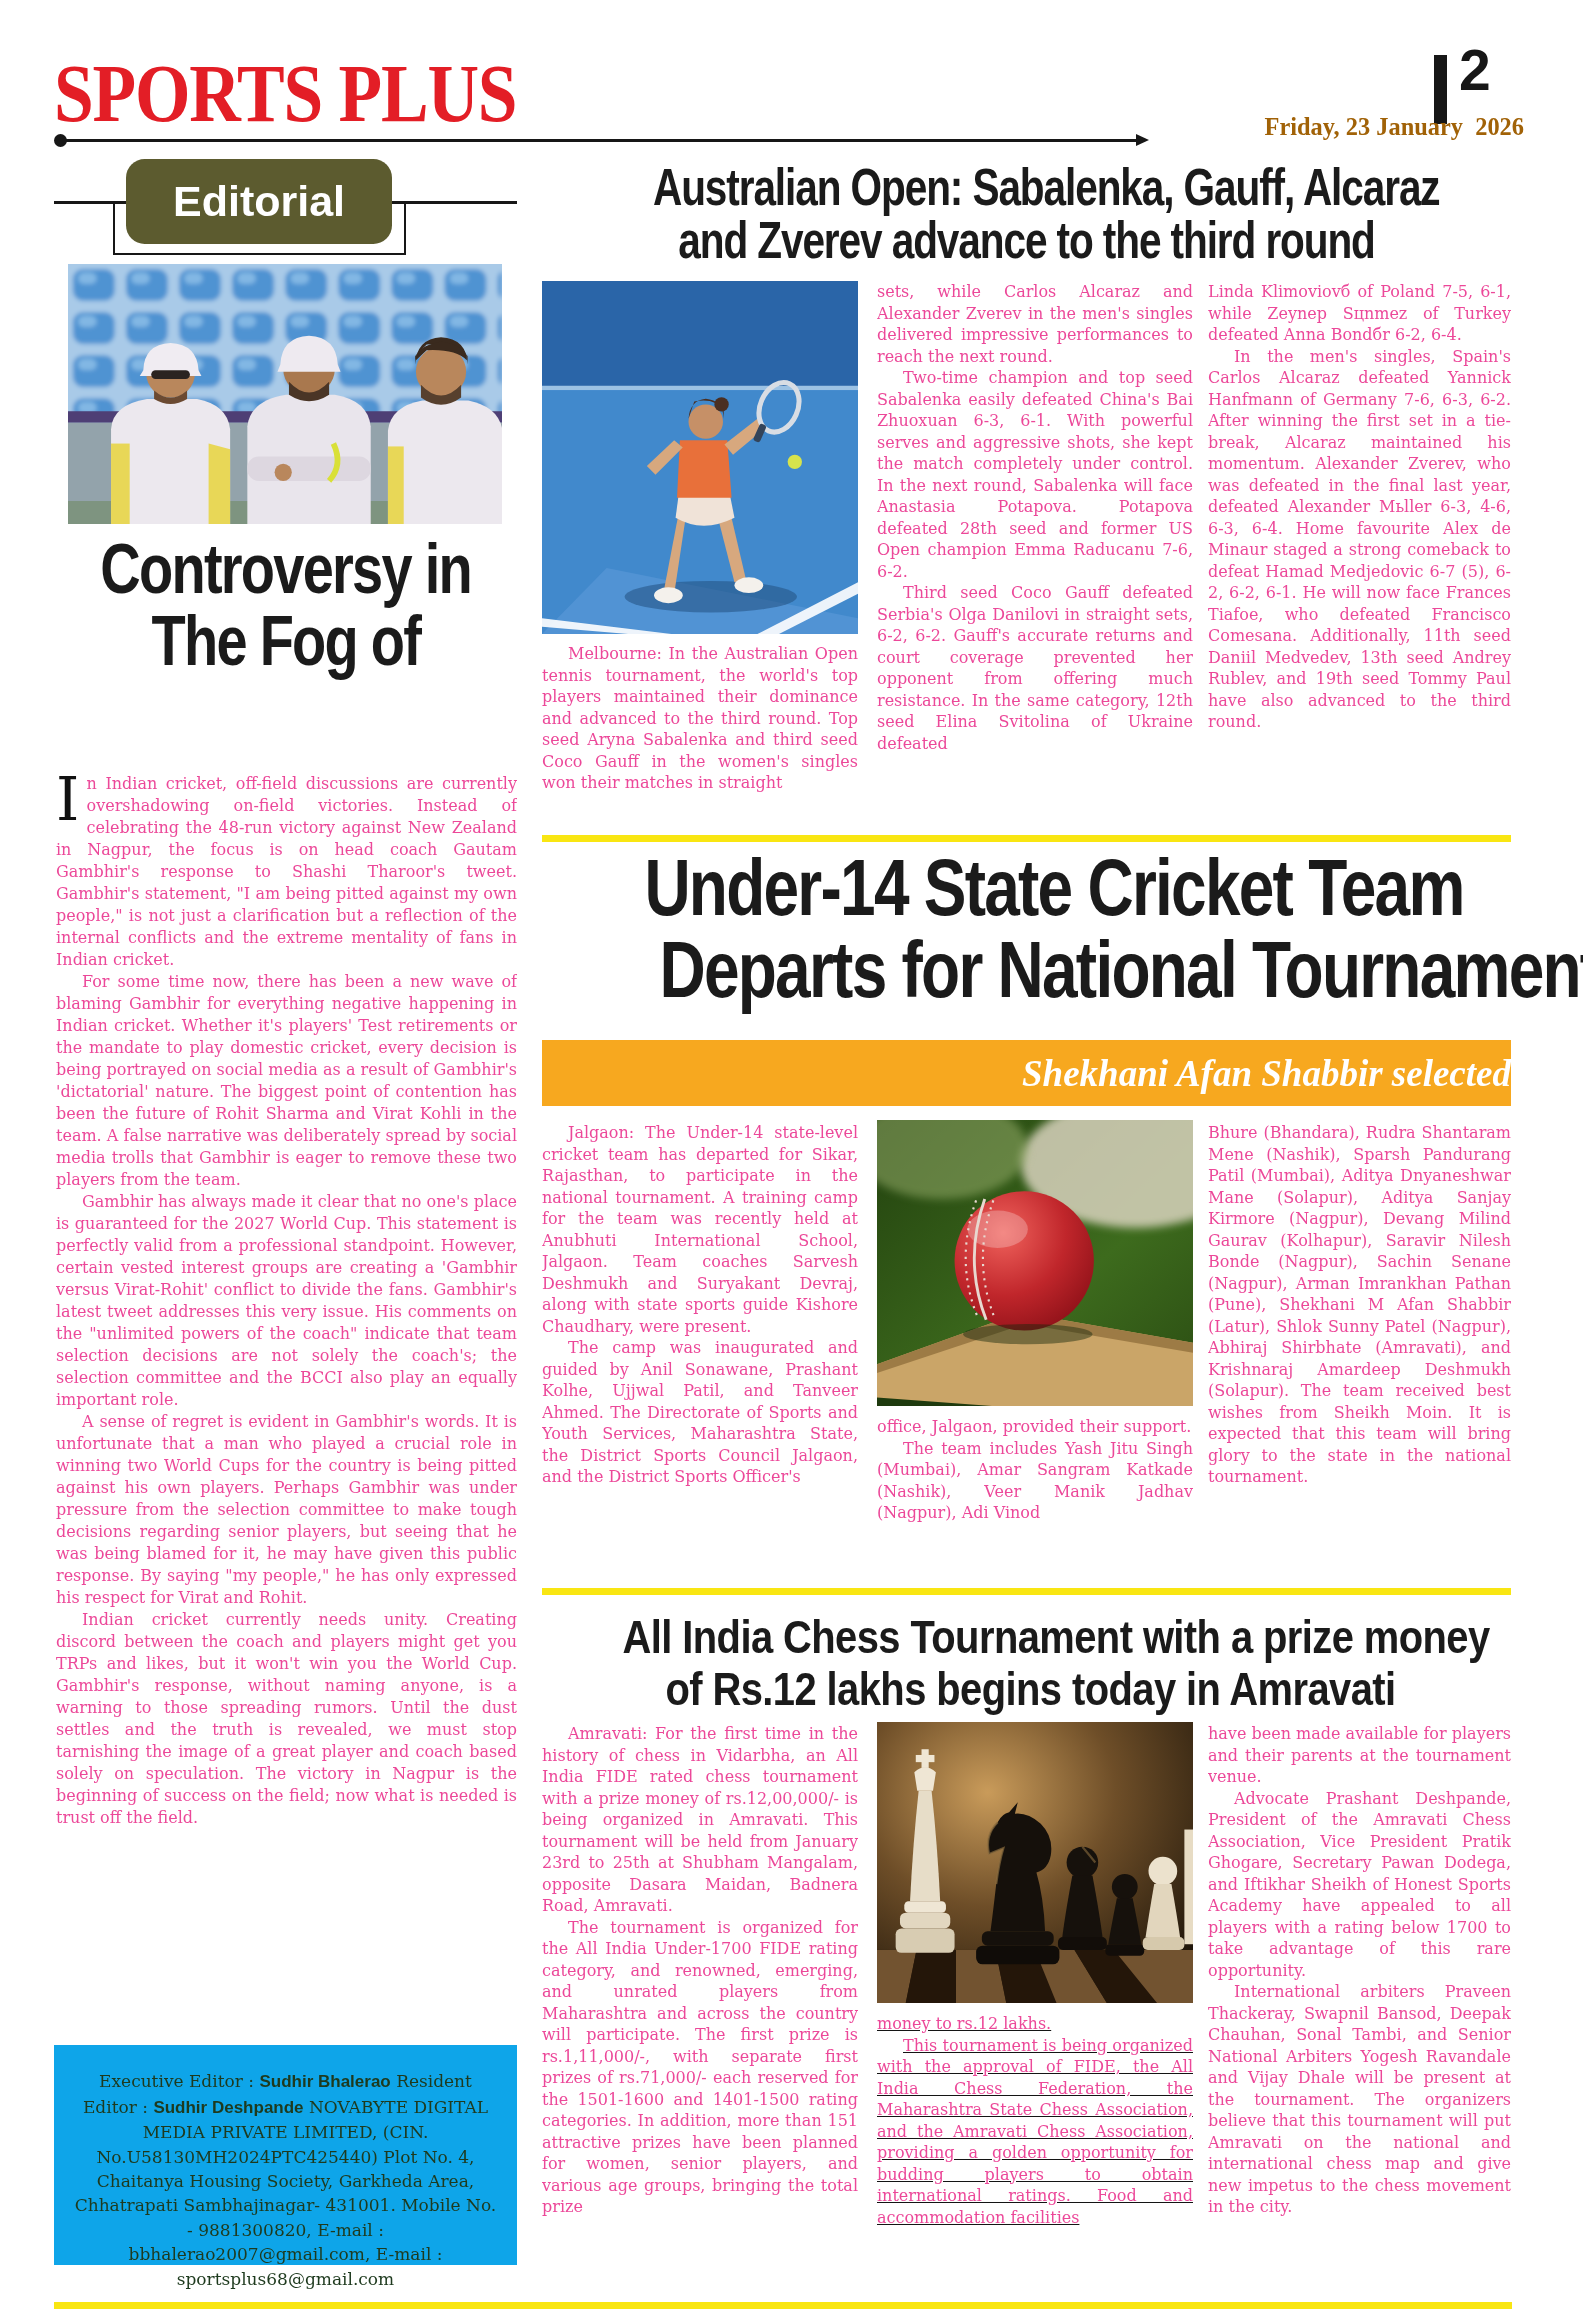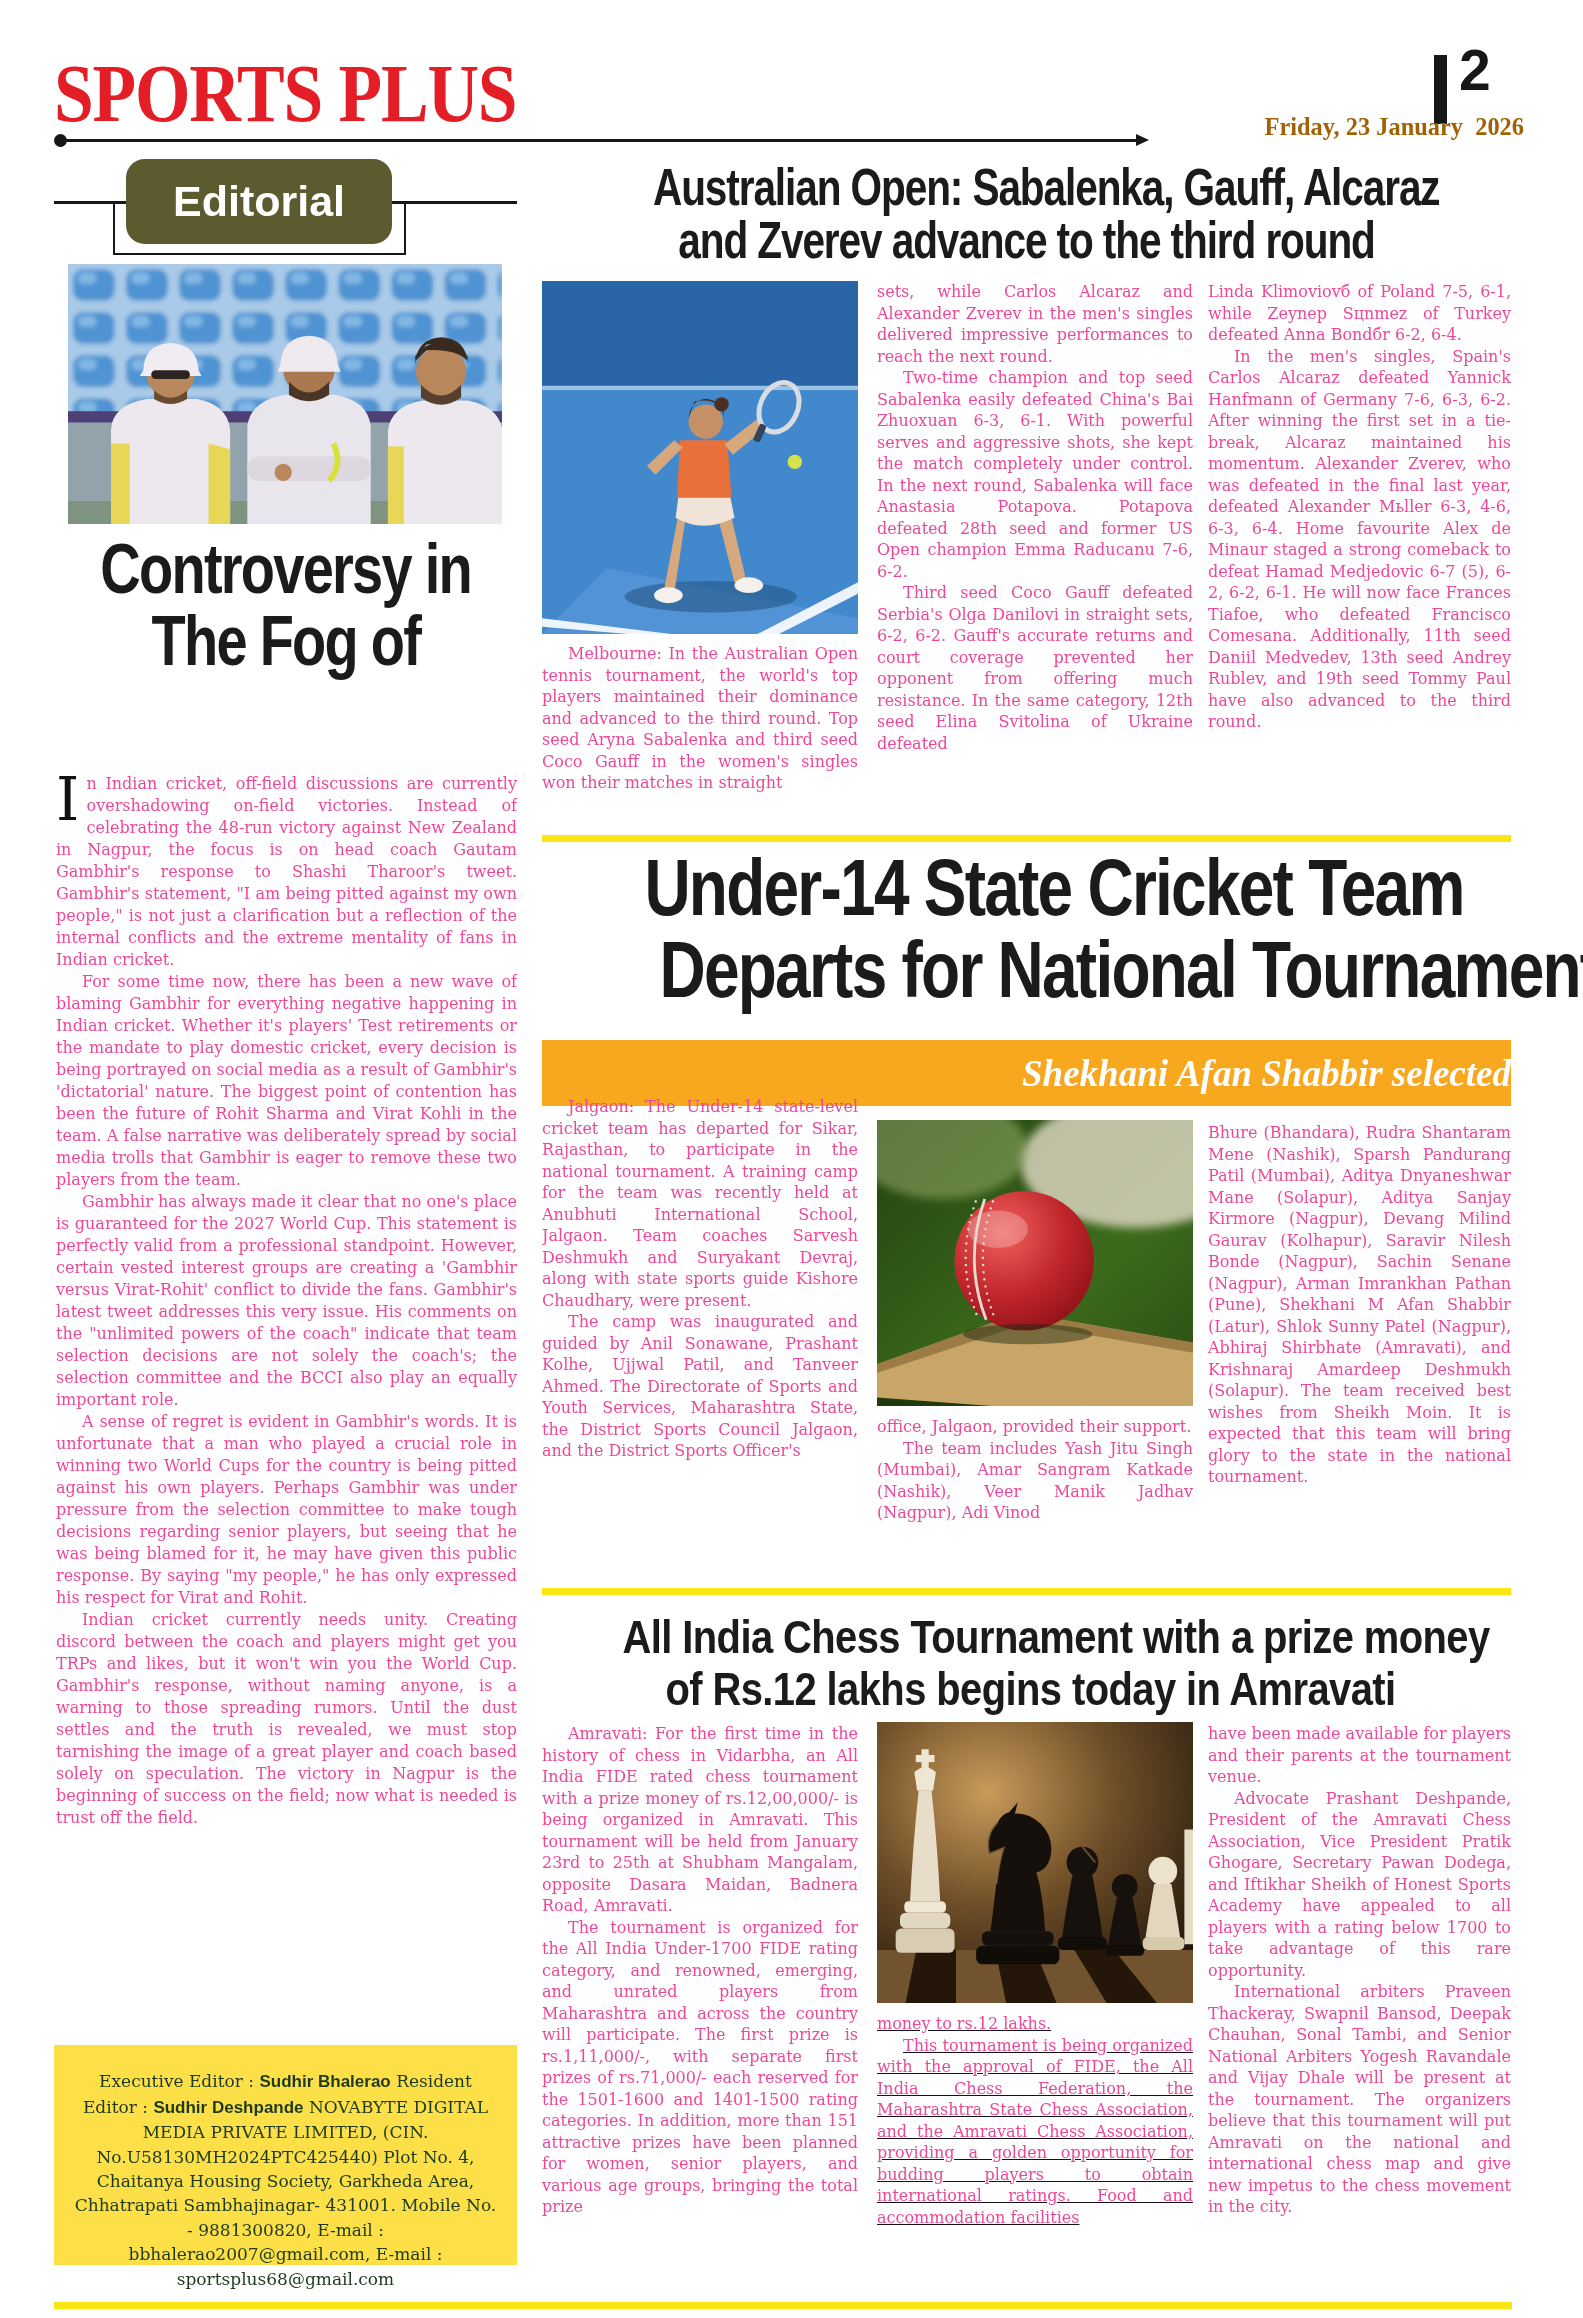--- a/index.html
+++ b/index.html
@@ -49,21 +49,21 @@
   .ed-body{left:56px;top:773px;width:461px;height:1265px;}
   .ed-body p{font-size:16px;line-height:22px;}
   .ed-body p.dropcap::first-letter{float:left;font-size:59px;line-height:45px;padding:4.3px 7.2px 0 0;color:#111;}
   
   .yrule{position:absolute;background:#f9e612;height:6.5px;}
   .banner{position:absolute;left:542px;top:1040px;width:969px;height:66px;background:#f7a81f;
     display:flex;align-items:center;justify-content:flex-end;}
   .banner span{font-family:"Liberation Serif",serif;font-style:italic;font-weight:700;
     font-size:37px;color:#ffffff;}
   
-  .pubbox{position:absolute;left:54px;top:2045px;width:463px;height:220px;background:#fde047;
+  .pubbox{position:absolute;left:54px;top:2045px;width:463px;height:220px;background:#0ea5e9;
     box-sizing:border-box;padding:24.4px 20px;text-align:center;color:#1e3a1e;
     font-size:17px;line-height:24.4px;}
   .pubbox b{font-family:"Liberation Sans",sans-serif;font-weight:700;}
   
   .tn-photo{left:542px;top:281px;width:316px;height:353px;}
   .ball-photo{left:877px;top:1120px;width:316px;height:286px;}
   .chess-photo{left:877px;top:1722px;width:316px;height:281px;}
 </style>
 </head>
 <body>
@@ -202,21 +202,21 @@
 
   <h2 class="headline u14-headline" style="margin:0;">
     <span class="ln"><span class="cond">Under-14 State Cricket Team</span></span>
     <span class="ln"><span class="cond">Departs for National Tournament</span></span>
   </h2>
 
   <div class="banner">
     <span>Shekhani Afan Shabbir selected</span>
   </div>
 
-  <div class="colbox" style="left:542px;top:1096px;width:316px;height:460px;">
+  <div class="colbox" style="left:542px;top:1122px;width:316px;height:460px;">
     <p>Jalgaon: The Under-14 state-level cricket team has departed for Sikar, Rajasthan, to participate in the national tournament. A training camp for the team was recently held at Anubhuti International School, Jalgaon. Team coaches Sarvesh Deshmukh and Suryakant Devraj, along with state sports guide Kishore Chaudhary, were present.</p>
     <p>The camp was inaugurated and guided by Anil Sonawane, Prashant Kolhe, Ujjwal Patil, and Tanveer Ahmed. The Directorate of Sports and Youth Services, Maharashtra State, the District Sports Council Jalgaon, and the District Sports Officer's</p>
   </div>
 
   <div class="photo ball-photo">
     <svg viewBox="0 0 440 398" preserveAspectRatio="none">
       <defs>
         <linearGradient id="grass" x1="0" y1="0" x2="1" y2="1">
           <stop offset="0" stop-color="#23420f"></stop>
             <stop offset="0.6" stop-color="#3d6b1d"></stop>

